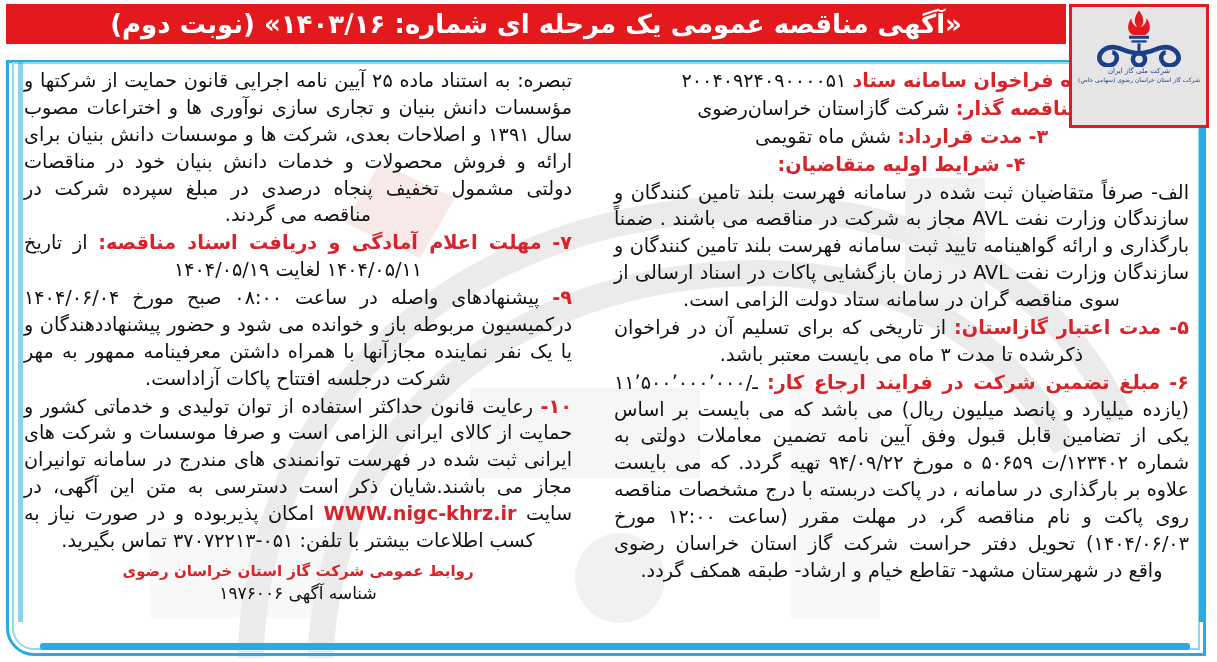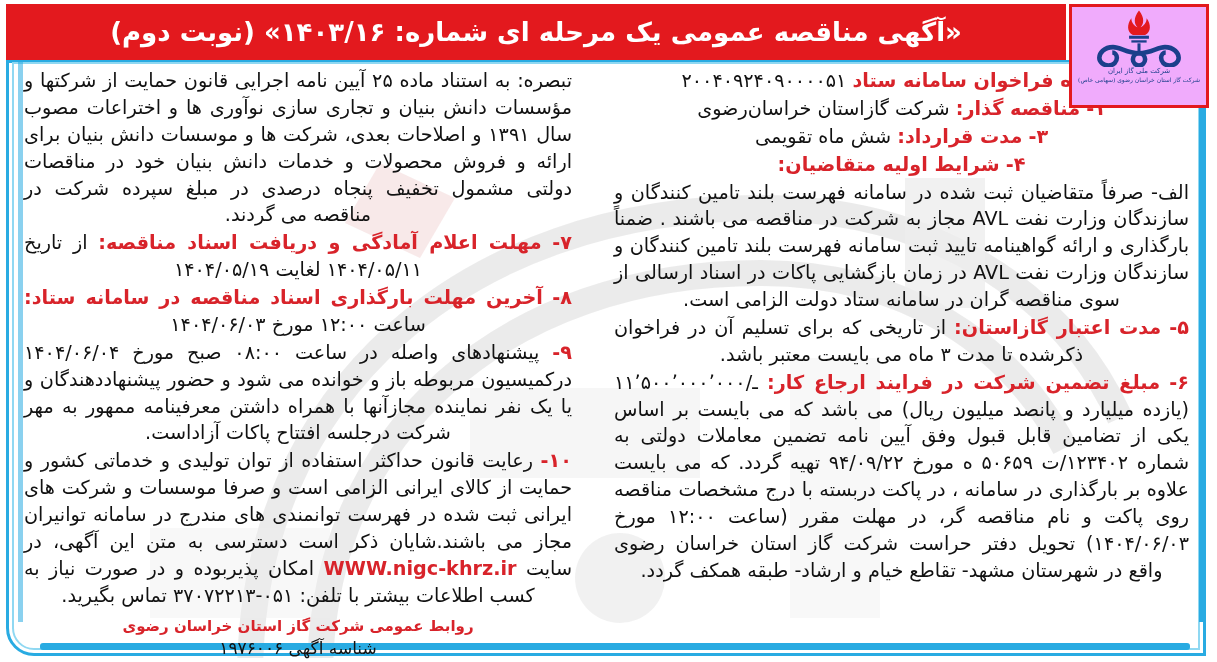--- a/index.html
+++ b/index.html
@@ -42,38 +42,38 @@
   }
 
   
   #watermark{
     position:absolute;left:0;top:58px;width:1217px;height:600px;
     z-index:0;pointer-events:none;opacity:.5;
   }
 
   
   #header-banner{
-    position:absolute;left:6px;top:4px;width:1060px;height:56px;
+    position:absolute;left:6px;top:4px;width:1060px;height:40px;
     background:#e3191e;
     z-index:5;
     display:flex;align-items:center;justify-content:center;
   }
   #header-title{
     color:#ffffff;
     font-size:26px;
     font-weight:bold;
     letter-spacing:0px;
     white-space:nowrap;
     line-height:1;
   }
 
   
   #logo-box{
-    position:absolute;right:8px;top:4px;width:140px;height:104px;
-    background:#f0abfc;
+    position:absolute;right:8px;top:4px;width:140px;height:124px;
+    background:#e5e5e5;
     border:3px solid #e3191e;
     box-sizing:border-box;
     z-index:6;
     display:flex;flex-direction:column;align-items:center;justify-content:flex-start;
     padding-top:2px;
     text-align:right;
   }
   #logo-mark{width:92px;height:58px;}
   #logo-caption-1,#logo-caption-2{
     font-size:7px;color:#1b3f8b;line-height:1.25;white-space:nowrap;
@@ -211,25 +211,20 @@
       <span>تبصره:</span>
       <span>به استناد ماده ۲۵ آیین نامه اجرایی قانون حمایت از شرکتها و مؤسسات دانش بنیان و تجاری سازی نوآوری ها و اختراعات مصوب سال ۱۳۹۱ و اصلاحات بعدی، شرکت ها و موسسات دانش بنیان برای ارائه و فروش محصولات و خدمات دانش بنیان خود در مناقصات دولتی مشمول تخفیف پنجاه درصدی در مبلغ سپرده شرکت در مناقصه می گردند.</span>
     </p>
 
     <p class="para">
       <span class="lbl">۷-</span>
       <span class="lbl">مهلت اعلام آمادگی و دریافت اسناد مناقصه:</span>
       <span>از تاریخ ۱۴۰۴/۰۵/۱۱ لغایت ۱۴۰۴/۰۵/۱۹</span>
     </p>
 
-    <p class="para">
-      <span class="lbl">۸-</span>
-      <span class="lbl">آخرین مهلت بارگذاری اسناد مناقصه در سامانه ستاد:</span>
-      <span>ساعت ۱۲:۰۰ مورخ ۱۴۰۴/۰۶/۰۳</span>
-    </p>
 
     <p class="para">
       <span class="lbl">۹-</span>
       <span>پیشنهادهای واصله در ساعت ۰۸:۰۰ صبح مورخ ۱۴۰۴/۰۶/۰۴ درکمیسیون مربوطه باز و خوانده می شود و حضور پیشنهاددهندگان و یا یک نفر نماینده مجازآنها با همراه داشتن معرفینامه ممهور به مهر شرکت درجلسه افتتاح پاکات آزاداست.</span>
     </p>
 
     <p class="para">
       <span class="lbl">۱۰-</span>
       <span>رعایت قانون حداکثر استفاده از توان تولیدی و خدماتی کشور و حمایت از کالای ایرانی الزامی است و صرفا موسسات و شرکت های ایرانی ثبت شده در فهرست توانمندی های مندرج در سامانه توانیران مجاز می باشند.شایان ذکر است دسترسی به متن این آگهی، در سایت</span>
       <span class="link">WWW.nigc-khrz.ir</span>

